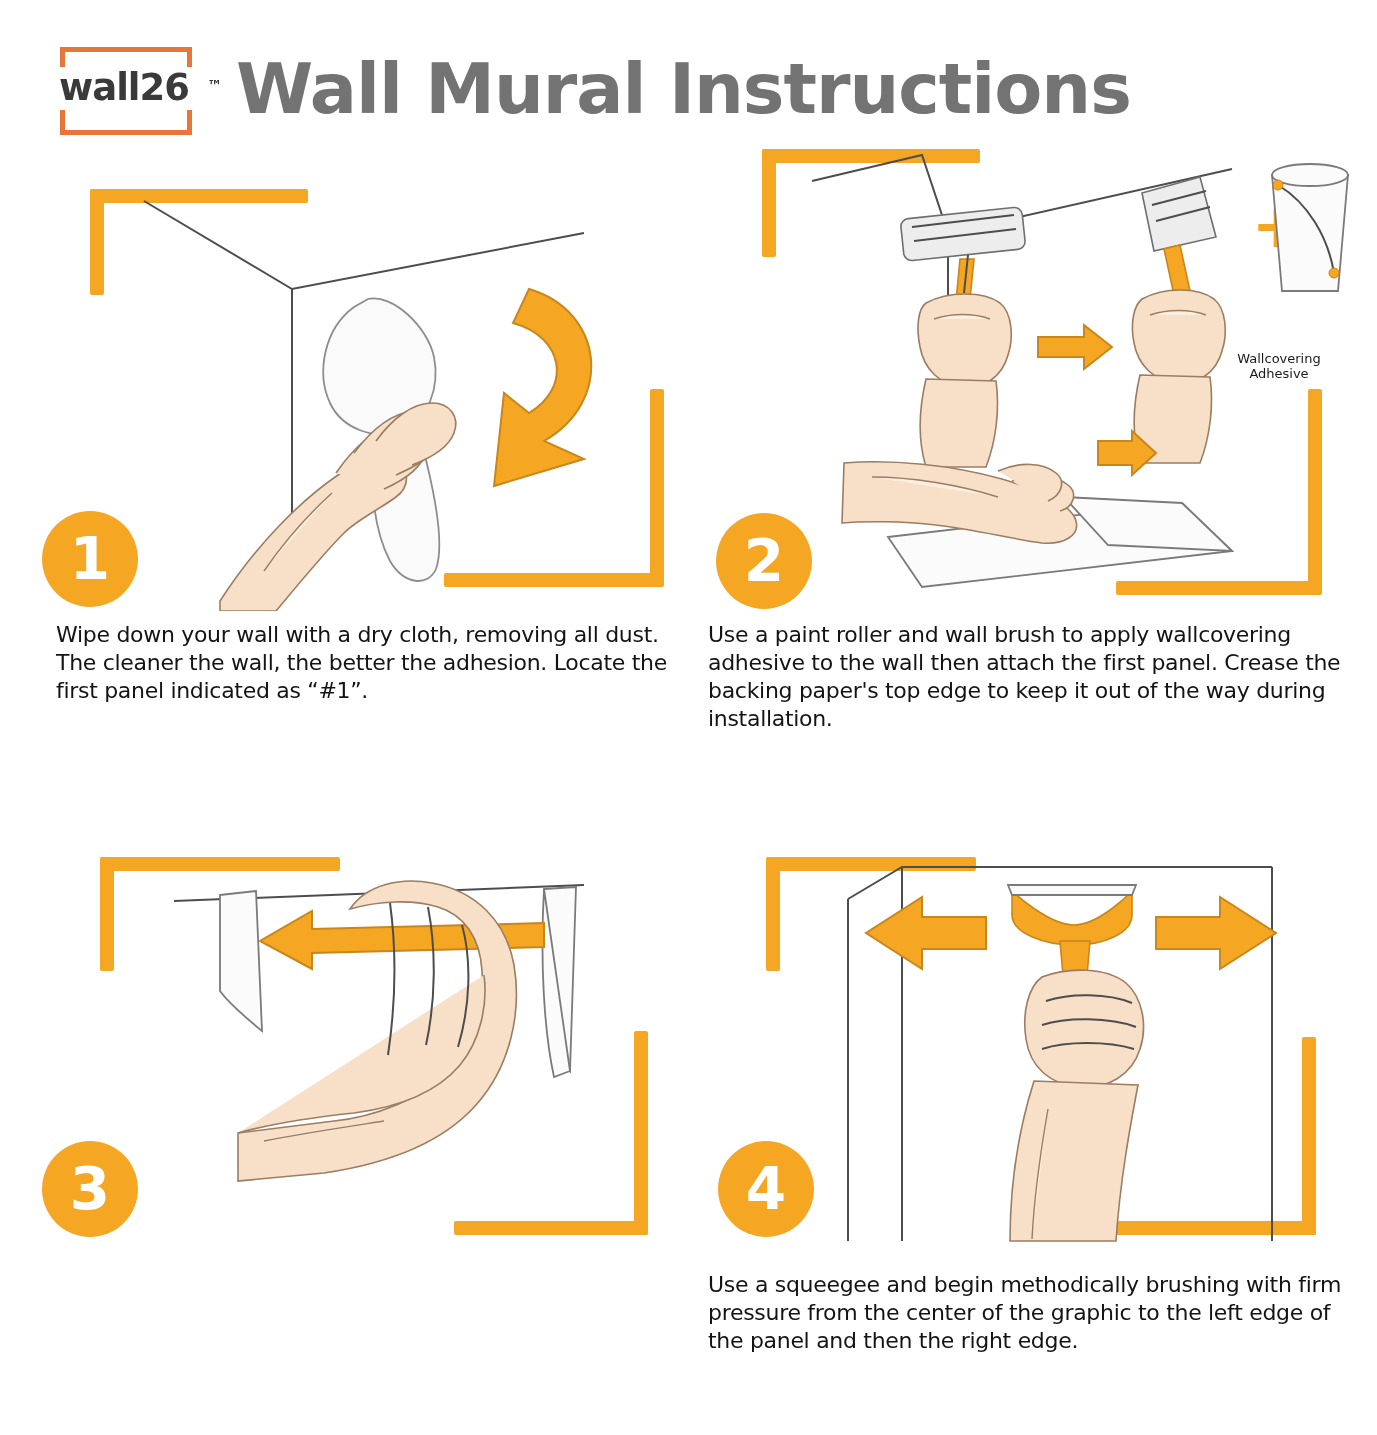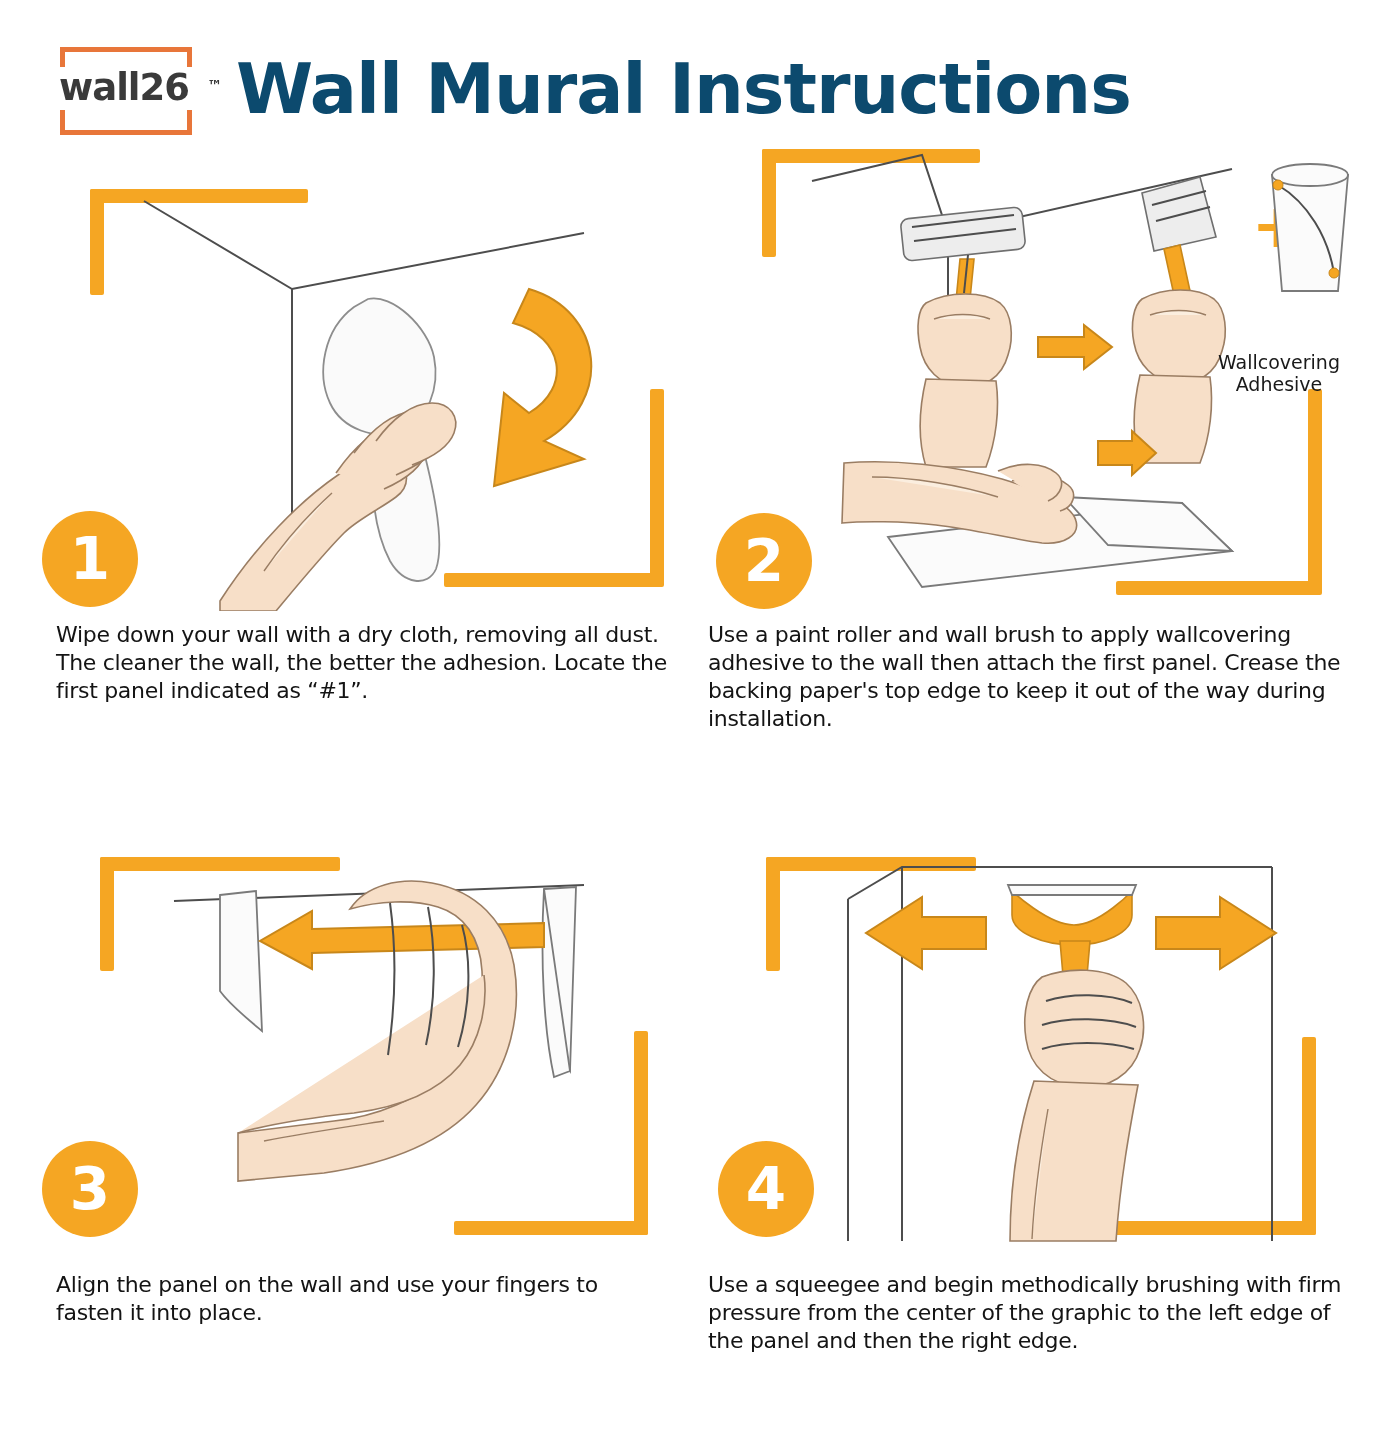--- a/index.html
+++ b/index.html
@@ -61,21 +61,21 @@
     top: 36px;
     font-size: 15px;
     font-weight: bold;
     color: #3a3a3a;
   }
   .main-title {
     font-family: "DejaVu Sans", sans-serif;
     font-size: 70px;
     font-weight: bold;
     letter-spacing: -1px;
-    color: #0c4a6e;
+    color: #737373;
     margin-left: 36px;
     line-height: 1;
     white-space: nowrap;
   }
 
   
   .grid {
     display: grid;
     grid-template-columns: 688px 689px;
     grid-template-rows: 700px 640px;
@@ -130,21 +130,21 @@
     line-height: 1.28;
     color: #141414;
     padding: 0 18px 0 56px;
     letter-spacing: -0.3px;
   }
   .caption.right { padding-left: 20px; padding-right: 20px; }
 
   
   .adhesive-label {
     position: absolute;
-    font-size: 19px;
+    font-size: 13px;
     line-height: 1.18;
     text-align: center;
     color: #1a1a1a;
     font-family: "DejaVu Sans", sans-serif;
   }
 
   svg { display: block; }
   .sketch-line { fill: none; stroke: #4d4d4d; stroke-width: 2; }
   .skin { fill: #F7DFC8; stroke: #9a7d63; stroke-width: 1.6; }
   .skin-l { fill: #FBEEDF; stroke: #9a7d63; stroke-width: 1.4; }
@@ -284,21 +284,20 @@
         <path class="skin" d="M 214 292 C 250 282 292 276 330 272 C 376 266 414 250 436 224 C 456 200 464 164 460 134"></path>
 
         <path class="sketch-line" d="M 366 62 C 372 106 372 160 364 214"></path>
         <path class="sketch-line" d="M 404 66 C 412 108 412 158 402 204"></path>
         <path class="sketch-line" d="M 438 84 C 448 120 446 166 434 206"></path>
         <path class="skin-l" d="M 240 300 C 280 292 322 286 360 280"></path>
       </svg>
 
       <div class="badge" style="left:18px; top:300px;">3</div>
     </div>
-    <div class="caption">Align the panel on the wall and use your fingers to fasten it into place.</div>
   </div>
 
   <div class="cell">
     <div class="art art-4">
       <div class="bracket br-h" style="left:54px; top:16px; width:210px;"></div>
       <div class="bracket br-v" style="left:54px; top:16px; height:114px;"></div>
       <div class="bracket br-h" style="left:400px; top:380px; width:204px;"></div>
       <div class="bracket br-v" style="left:590px; top:196px; height:198px;"></div>
 
       <svg width="640" height="410" viewBox="0 0 640 410" style="position:absolute; left:0; top:0;">

